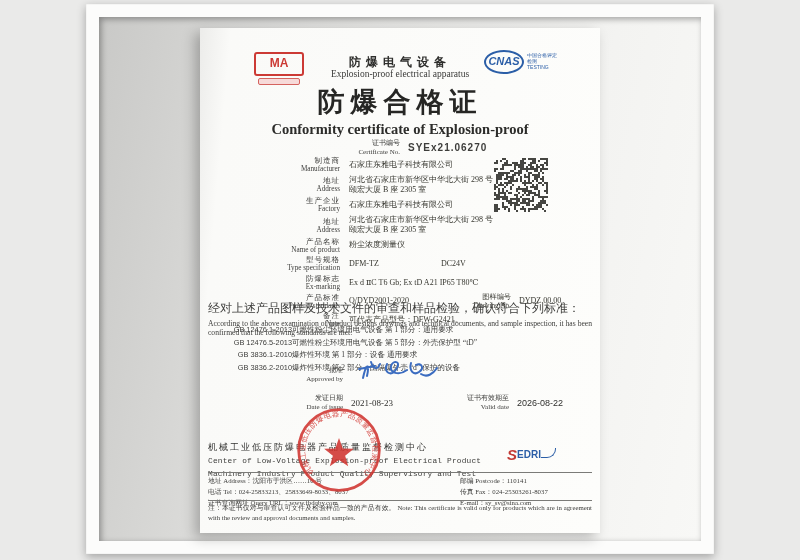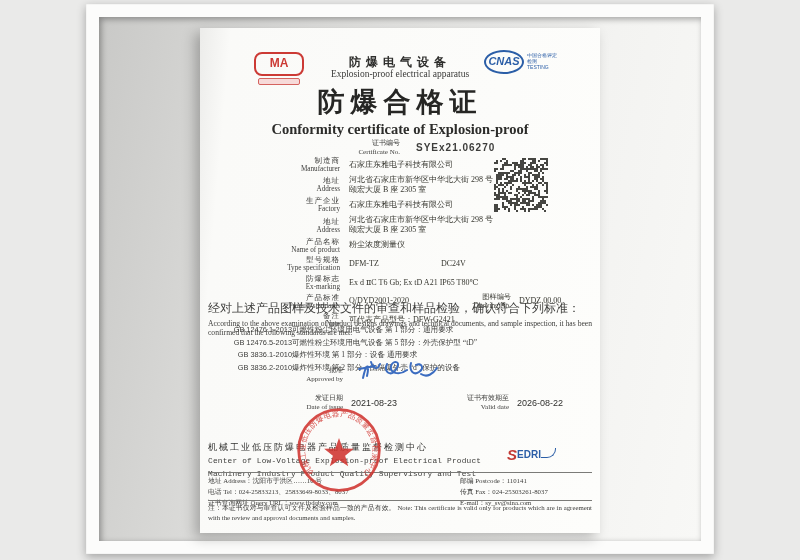--- a/index.html
+++ b/index.html
@@ -11,33 +11,33 @@
        background:linear-gradient(100deg,#c9c9c7,#e4e4e2 40%,#f3f3f1 75%,#f8f8f6);
        box-shadow:inset 2px 2px 6px rgba(0,0,0,.35);}
   .paper{position:absolute;left:200px;top:28px;width:400px;height:505px;
          background:linear-gradient(95deg,#ececea,#fafaf8 7%,#fdfdfb);
          box-shadow:-5px 5px 12px rgba(0,0,0,.25);font-size:8px;}
   .abs{position:absolute;}
   
   .hdr-cn{top:26px;left:0;right:0;text-align:center;font-size:12px;font-weight:bold;letter-spacing:5px;color:#2e2e2c;}
   .hdr-en{top:41px;left:0;right:0;text-align:center;font-size:9.5px;color:#3a3a38;}
   .cma{left:50px;top:24px;width:58px;text-align:center;}
-  .cma-box{width:46px;height:20px;border:2px solid #cc3a35;border-radius:8px;margin:0 auto;
+  .cma-box{width:46px;height:20px;border:2px solid #cc3a35;border-radius:3px;margin:0 auto;
            color:#cc3a35;font-weight:bold;font-size:12px;line-height:19px;font-family:"Liberation Sans",sans-serif;}
   .cma-strip{width:40px;height:5px;border:1px solid #d4635f;border-radius:2px;margin:2px auto 0;background:#f7dad9;}
   .cnas{left:284px;top:22px;display:flex;align-items:center;gap:3px;}
   .cnas-oval{width:36px;height:20px;border:2px solid #2b5ea7;border-radius:50%;color:#2b5ea7;
              font-size:11px;font-weight:bold;text-align:center;line-height:18px;font-style:italic;
              font-family:"Liberation Sans",sans-serif;}
   .cnas-side{font-size:5px;line-height:1.15;color:#2b5ea7;font-family:"Liberation Sans",sans-serif;}
   
   .title{top:56px;left:0;right:0;text-align:center;font-size:27px;font-weight:bold;letter-spacing:6px;color:#262624;}
   .subtitle{top:93px;left:0;right:0;text-align:center;font-size:14.5px;font-weight:bold;color:#2c2c2a;}
   
-  .certno{top:111px;left:60px;display:flex;align-items:center;gap:8px;}
+  .certno{top:111px;left:60px;display:flex;align-items:center;}
   .lblpair{text-align:right;line-height:1.25;}
   .lblpair .cn{font-size:7px;}
   .lblpair .en{font-size:7px;}
   .certno .lblpair{width:140px;}
   .certno-val{margin-left:8px;font-size:10px;font-weight:bold;letter-spacing:1px;font-family:"Liberation Sans",sans-serif;}
   
   .table{top:128px;left:6px;width:388px;}
   .row{display:flex;margin-bottom:1px;min-height:15px;align-items:center;}
   .row .lbl{width:134px;flex:none;text-align:right;padding-right:9px;line-height:1.2;}
   .row .lbl .cn{font-size:7.5px;letter-spacing:1px;}
@@ -60,21 +60,21 @@
   .std{display:flex;margin-bottom:2.5px;}
   .std .code{width:84px;flex:none;font-size:7.4px;font-family:"Liberation Sans",sans-serif;text-align:right;}
   .std .desc{font-size:7.6px;}
   
   .approve{top:336px;left:6px;display:flex;align-items:center;}
   .approve .lblpair{width:137px;}
   .sig{margin-left:12px;margin-top:-8px;}
   
   .dates{top:366px;left:6px;display:flex;align-items:center;}
   .dates .l1{width:137px;}
-  .dates .v1{margin-left:8px;width:78px;font-size:9px;font-family:Liberation Sans, sans-serif;color:#2f2f2d;}
+  .dates .v1{margin-left:8px;width:78px;font-size:9px;font-family:Liberation Serif, serif;color:#2f2f2d;}
   .dates .l2{width:80px;}
   .dates .v2{margin-left:8px;font-size:9px;font-family:"Liberation Sans",sans-serif;color:#2f2f2d;}
   
   .inst{top:413px;left:8px;width:384px;}
   .inst-cn{font-size:9px;letter-spacing:2px;color:#333331;}
   .inst-en{font-size:7.8px;font-family:"Liberation Mono","DejaVu Sans Mono",monospace;letter-spacing:.2px;line-height:1.35;margin-top:2px;}
   .sedri{position:absolute;right:44px;top:418px;display:flex;align-items:flex-start;}
   .sedri .s{color:#c23a35;font-size:15px;font-weight:bold;font-style:italic;font-family:"Liberation Sans",sans-serif;}
   .sedri .edri{color:#2b5ea7;font-size:10px;font-weight:bold;font-family:"Liberation Sans",sans-serif;margin-top:3px;}
   .sedri .swoosh{width:14px;height:9px;border-bottom:1.5px solid #2b5ea7;border-right:1.5px solid #2b5ea7;border-bottom-right-radius:9px;margin-top:2px;}

